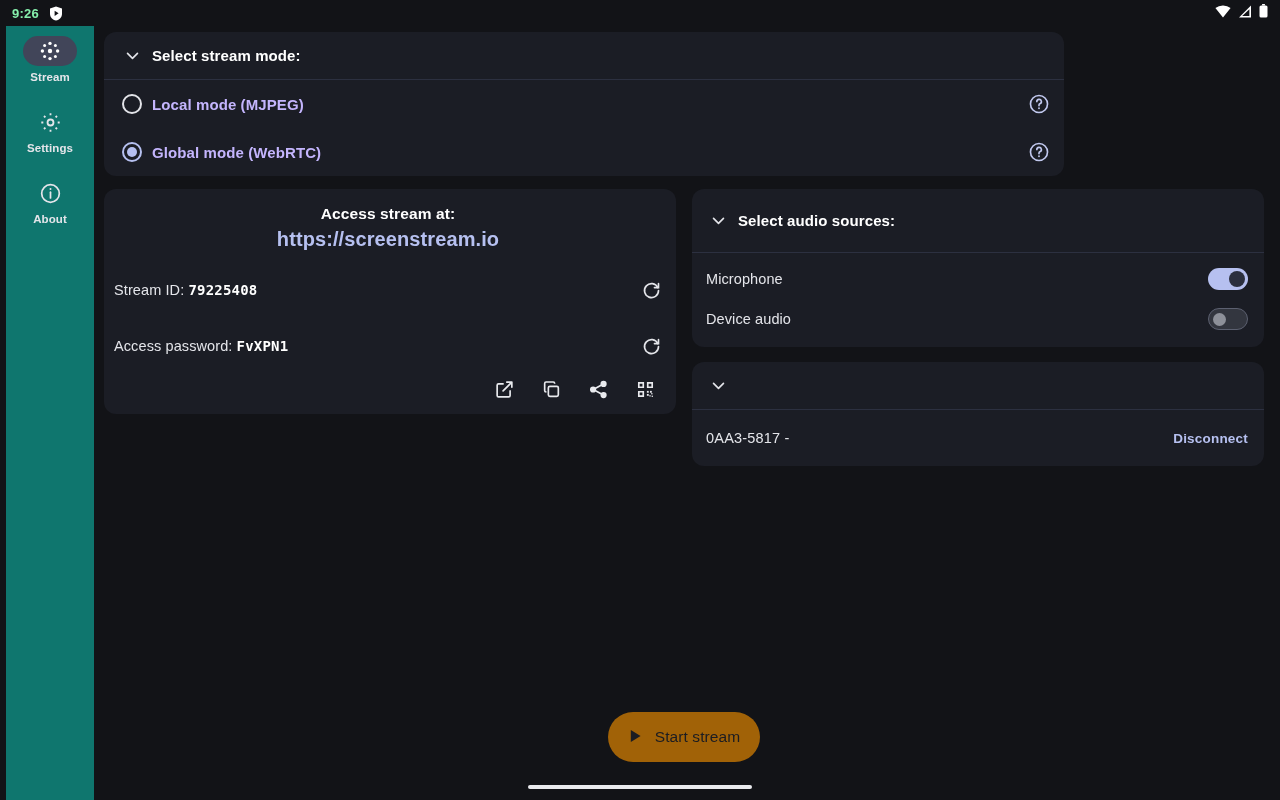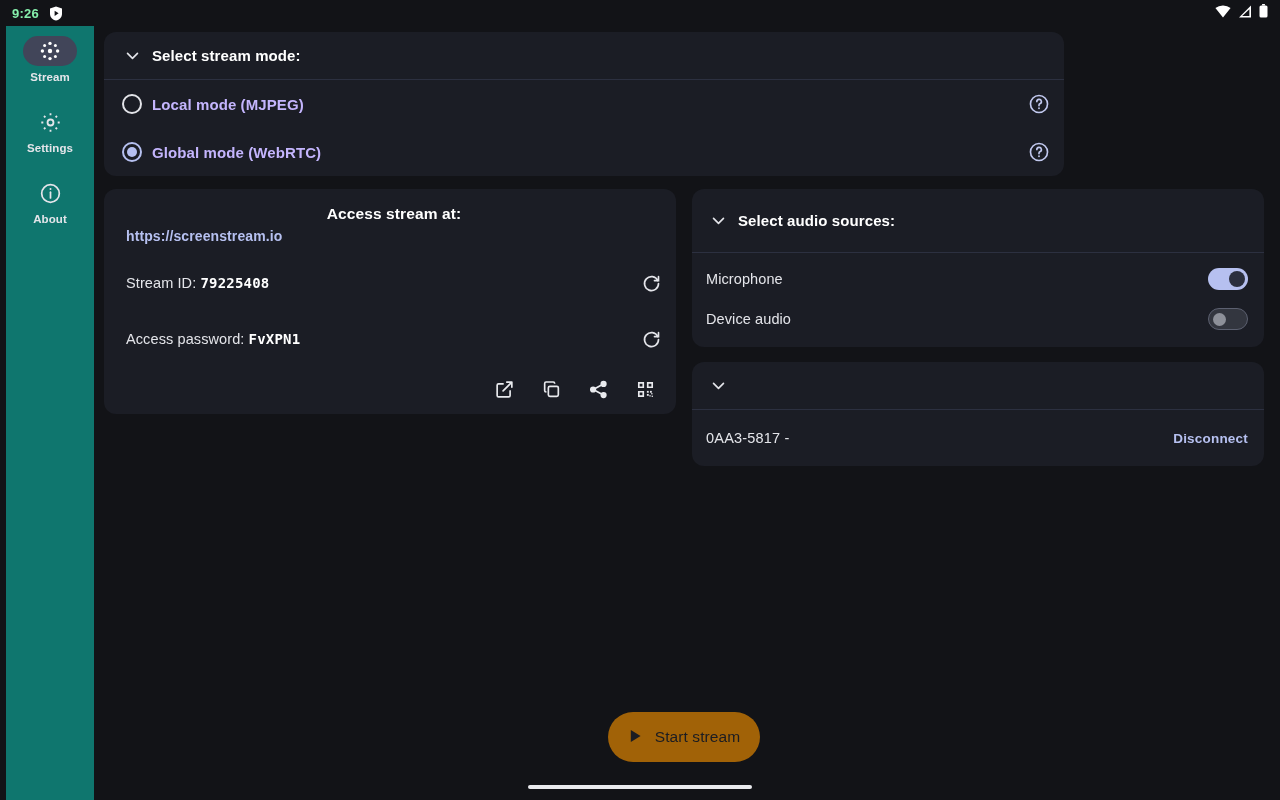--- a/index.html
+++ b/index.html
@@ -106,30 +106,30 @@
   .radio-label {
     color: #c4b5fd; font-size: 15px; font-weight: 700;
     letter-spacing: .1px;
   }
   .help-btn { margin-left: auto; display: flex; align-items: center; cursor: pointer; }
 
   
   .stream-card {
     position: absolute; left: 16px; top: 163px;
     width: 572px; height: 225px;
-    padding: 16px 14px 12px 22px;
+    padding: 16px 14px 12px 10px;
     display: flex; flex-direction: column;
   }
   .access-title {
     text-align: center; color: #ffffff;
     font-size: 15.5px; font-weight: 700; letter-spacing: .1px;
   }
   .access-url {
-    color: #b6c0f0;
-    font-size: 14px; font-weight: 700; letter-spacing: .1px;
+    text-align: center; color: #b6c0f0;
+    font-size: 20px; font-weight: 700; letter-spacing: .1px;
     margin-top: 5px; cursor: pointer;
   }
   .kv-row {
     display: flex; align-items: center;
     height: 34px; margin-top: 22px;
   }
   .kv-text {
     color: #e4e5ea; font-size: 14.5px; letter-spacing: .1px;
   }
   .kv-text b {

